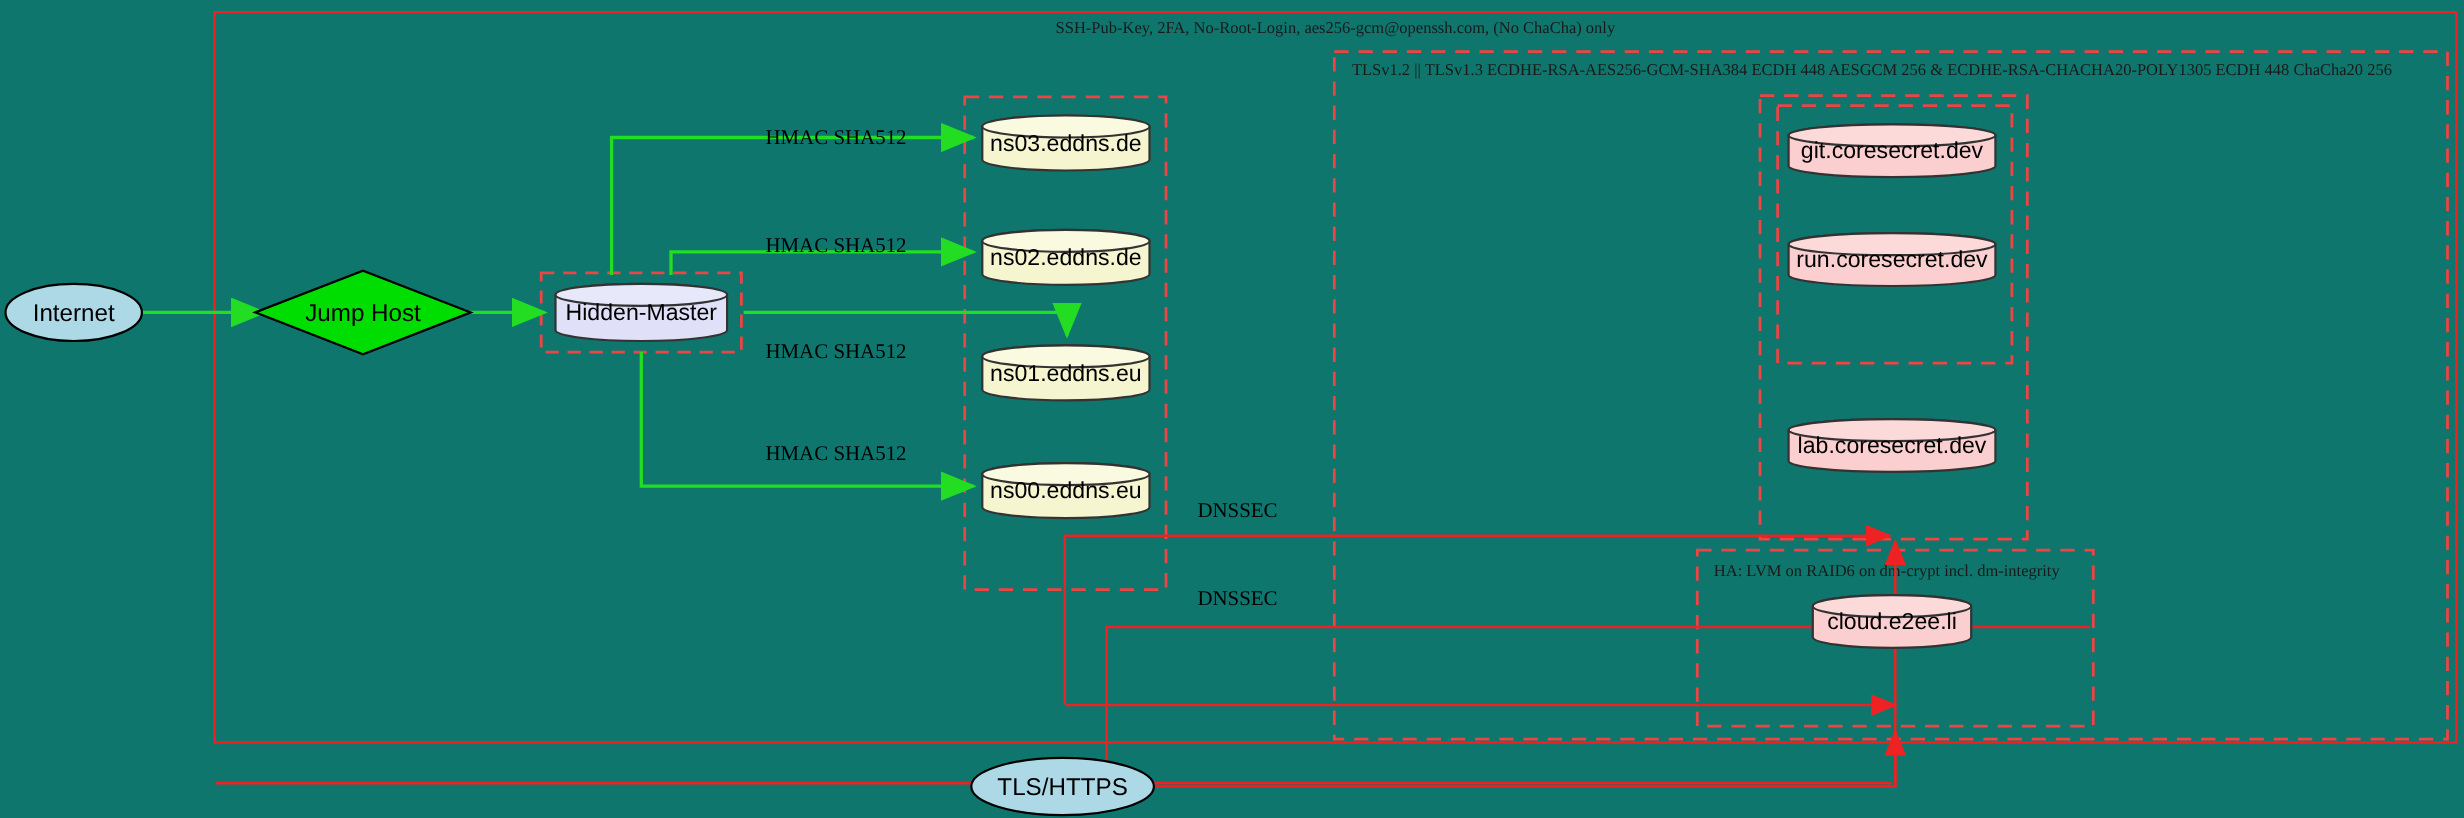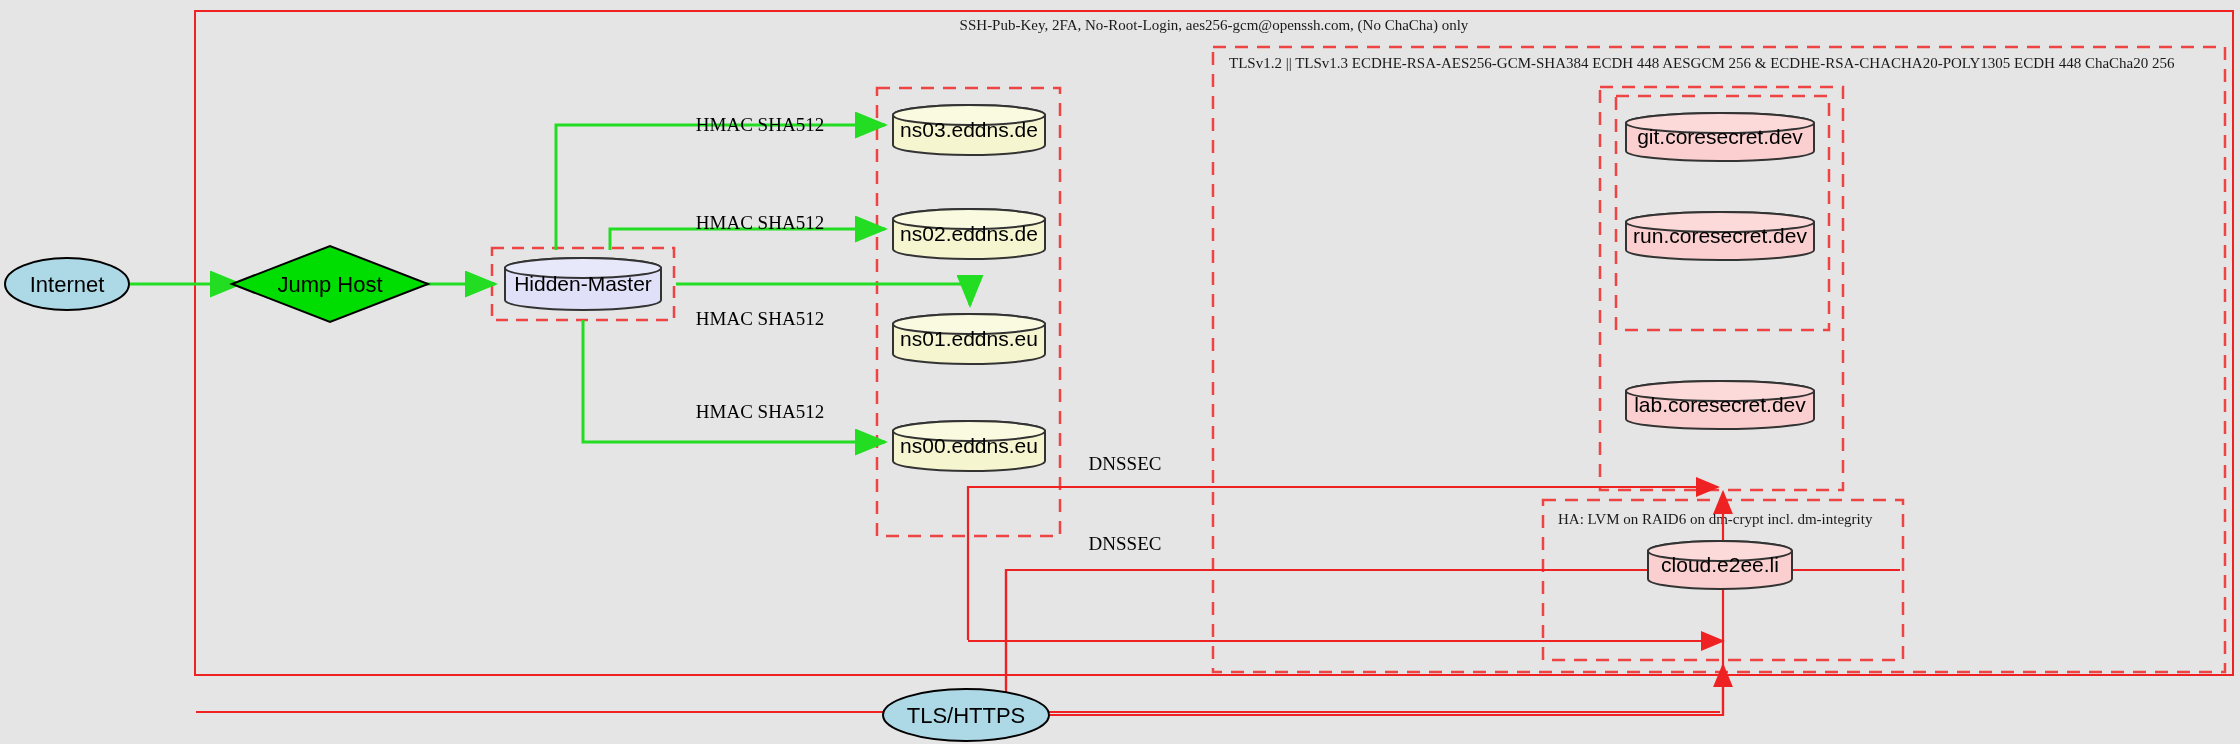--- a/index.html
+++ b/index.html
@@ -1,16 +1,16 @@
 <!DOCTYPE html>
 <html><head>
 <meta charset="utf-8">
 <style>
   html,body{margin:0;padding:0;background:#ffffff;}
-  #stage{position:relative;width:2240px;height:744px;background:#e5e5e5;
+  #stage{position:relative;width:2240px;height:744px;background:#0f766e;
          font-family:"Liberation Sans",sans-serif;overflow:hidden;}
   svg{position:absolute;left:0;top:0;width:2240px;height:744px;}
   .lbl-serif{font-family:"Liberation Serif",serif;font-size:19px;fill:#000;}
   .lbl-serif-sm{font-family:"Liberation Serif",serif;font-size:15px;fill:#1a1a1a;}
   .node-txt{font-family:"Liberation Sans",sans-serif;font-size:22px;fill:#000;}
   .node-txt-sm{font-family:"Liberation Sans",sans-serif;font-size:21px;fill:#000;}
 </style>
 </head>
 <body>
 

